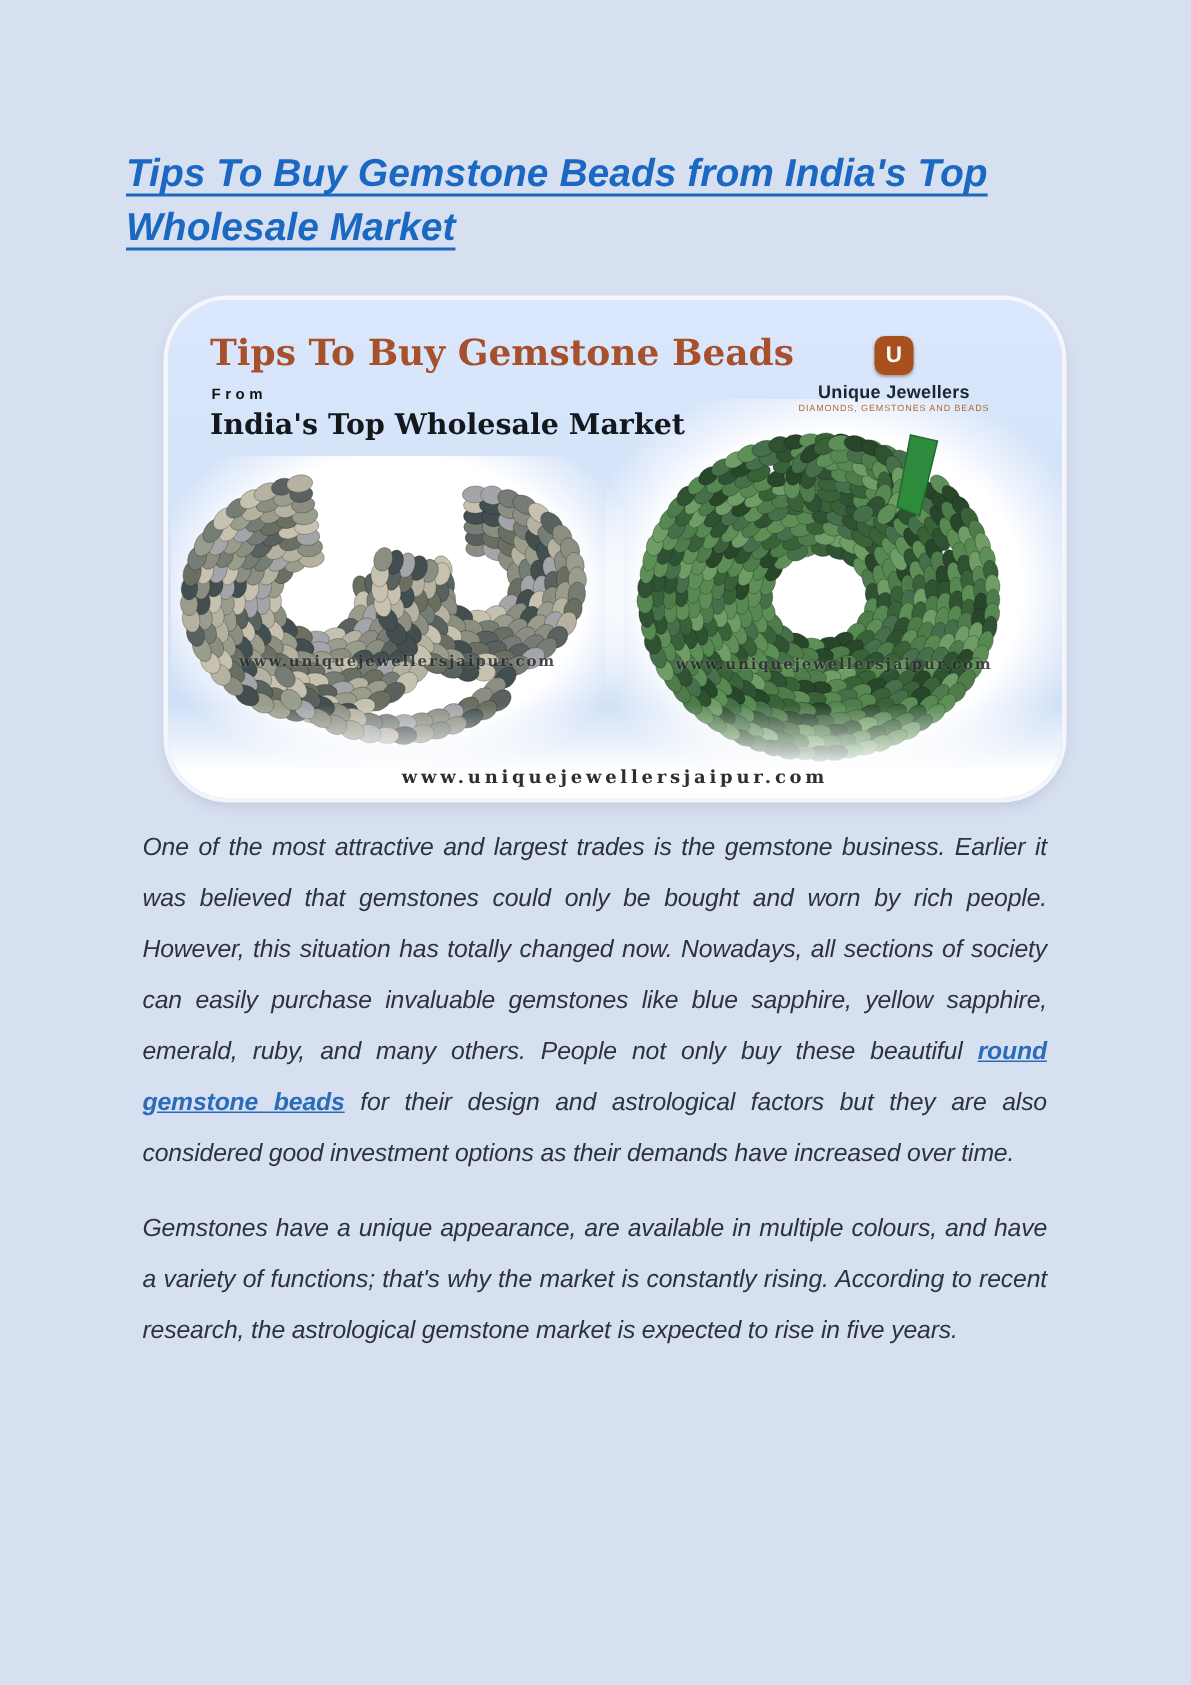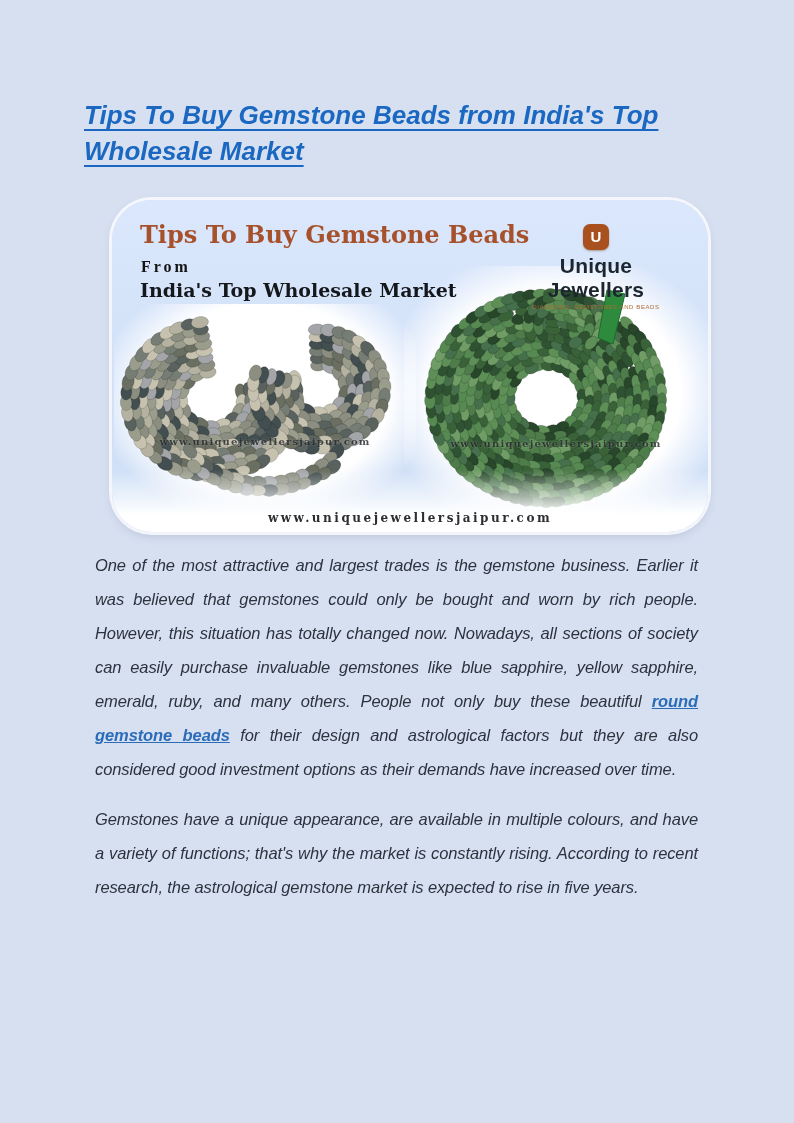--- a/index.html
+++ b/index.html
@@ -26,34 +26,34 @@
     background:linear-gradient(180deg,#dae7fc 0%,#d2e1f8 60%,#cfdff6 100%);
     box-shadow:0 0 0 3px rgba(250,252,255,.85),0 4px 10px rgba(110,120,150,.28);
     margin-top:12px;
   }
   .card-header{position:absolute;left:28px;top:20px;z-index:5;}
   .card-heading{
     font-family:"DejaVu Serif",serif;font-weight:bold;
     font-size:24px;color:#a6512b;margin:0;white-space:nowrap;
   }
   .from-label{
-    font-family:Liberation Serif, serif;font-weight:bold;
-    font-size:16px;color:#141414;letter-spacing:3px;margin:9px 0 3px 1px;
+    font-family:Liberation Sans, sans-serif;font-weight:bold;
+    font-size:10px;color:#141414;letter-spacing:3px;margin:9px 0 3px 1px;
   }
   .card-subheading{
     font-family:"DejaVu Serif",serif;font-weight:bold;
     font-size:19px;color:#14171b;margin:0;white-space:nowrap;
   }
   .logo{position:absolute;top:24px;right:34px;width:156px;text-align:center;z-index:5;}
   .monogram{
     display:inline-block;width:26px;height:26px;line-height:26px;border-radius:7px;
     background:#a8511e;color:#ffffff;font-weight:bold;font-size:15px;
     box-shadow:0 1px 2px rgba(90,50,10,.4);
   }
-  .brand-name{font-size:21px;font-weight:bold;color:#1c2630;margin-top:4px;letter-spacing:.2px;}
+  .brand-name{font-size:12px;font-weight:bold;color:#1c2630;margin-top:4px;letter-spacing:.2px;}
   .brand-tagline{font-size:6px;color:#b06a33;letter-spacing:.6px;margin-top:2px;}
   
   .photo{position:absolute;z-index:1;}
   .photo-left{
     left:2px;top:104px;width:302px;height:206px;
     background:radial-gradient(ellipse at 50% 45%,#ffffff 58%,rgba(255,255,255,0) 80%);
   }
   .photo-right{
     right:0;top:66px;width:304px;height:254px;
     background:radial-gradient(ellipse at 50% 50%,#ffffff 58%,rgba(255,255,255,0) 82%);

